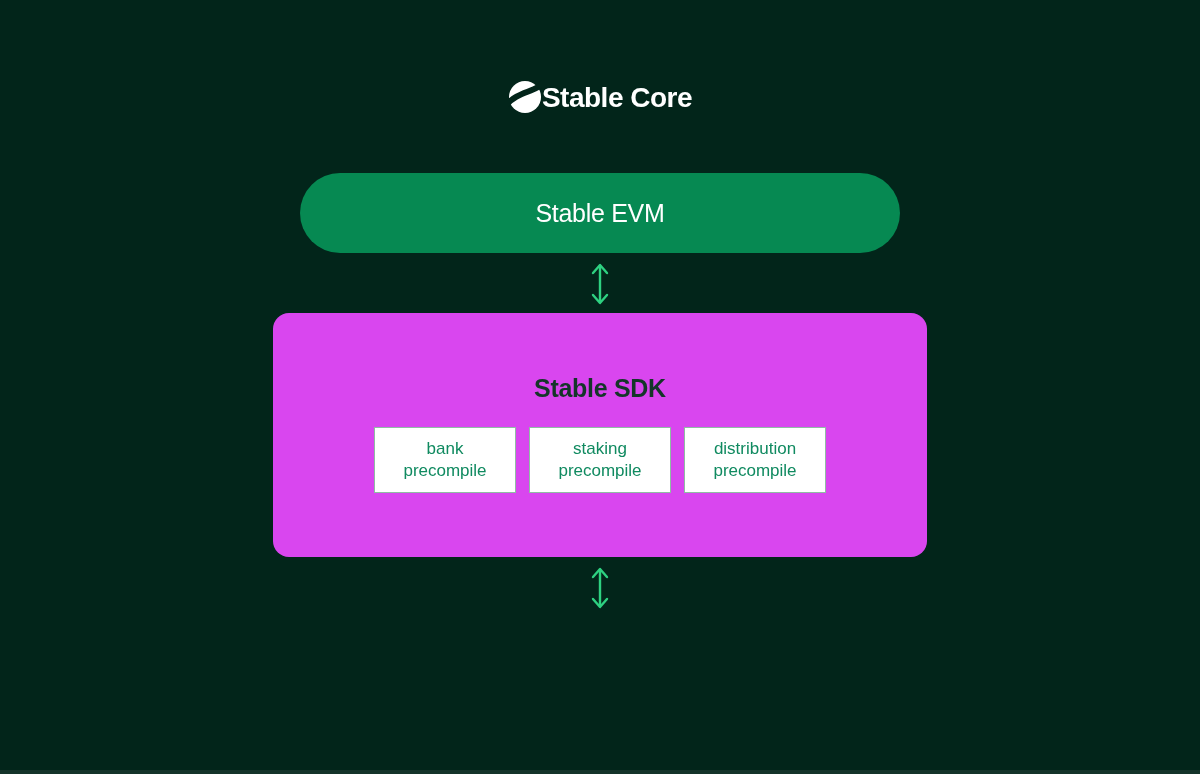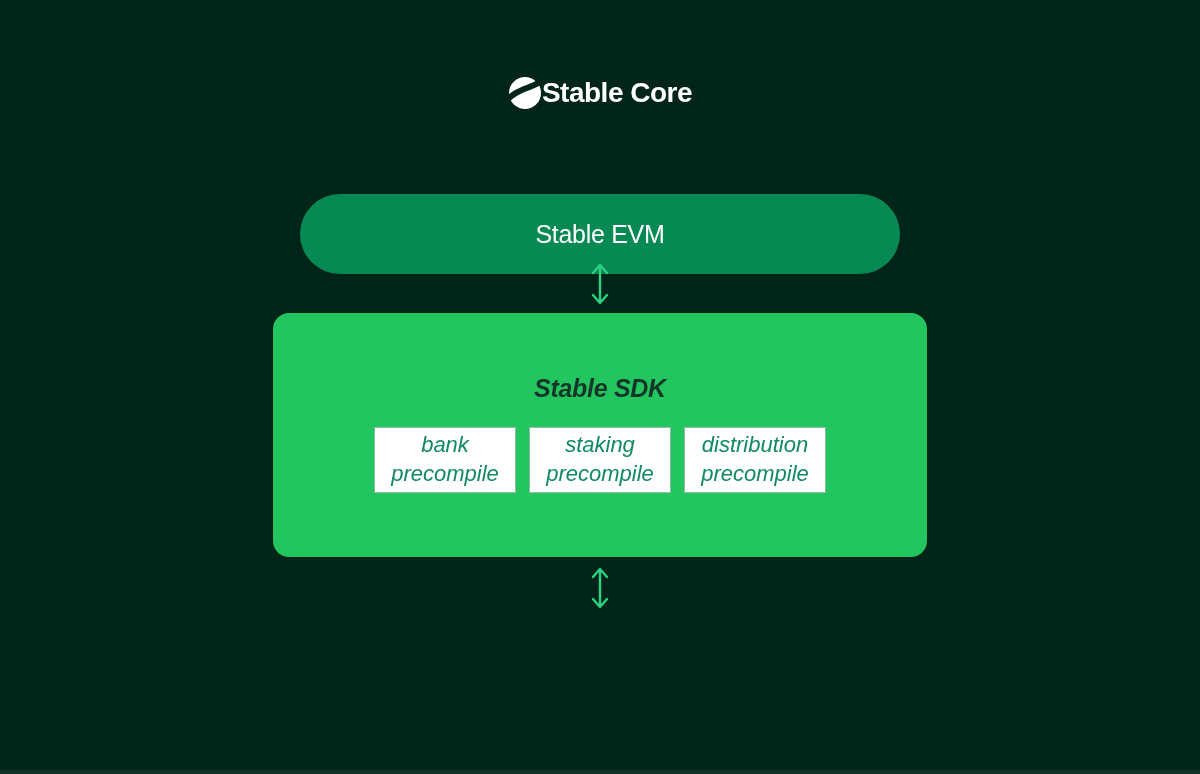--- a/index.html
+++ b/index.html
@@ -17,21 +17,21 @@
   }
 
   
   .header {
     position: absolute;
     top: 72px;
     left: 0;
     width: 100%;
     height: 42px;
     display: flex;
-    align-items: center;
+    align-items: flex-end;
     justify-content: center;
     gap: 0;
   }
   .logo-mark {
     width: 34px;
     height: 34px;
     display: block;
   }
   .header-title {
     color: #ffffff;
@@ -43,21 +43,20 @@
   
   .pill {
     position: absolute;
     display: flex;
     align-items: center;
     justify-content: center;
     color: #ffffff;
     font-size: 25px;
     font-weight: 500;
     letter-spacing: -0.3px;
-    margin-top: 21px;
   }
   .pill-evm {
     left: 300px;
     top: 173px;
     width: 600px;
     height: 80px;
     border-radius: 40px;
     background: #068952;
   }
   .pill-bft {
@@ -83,22 +82,21 @@
   .connector-2 { top: 566px; }
 
   
   .sdk-box {
     position: absolute;
     left: 273px;
     top: 313px;
     width: 654px;
     height: 244px;
     border-radius: 16px;
-    background: #22c55e;
-    font-style: italic;
+    background: #d946ef;
   }
   .sdk-title {
     position: absolute;
     top: 61px;
     left: 0;
     width: 100%;
     text-align: center;
     color: #143629;
     font-size: 25px;
     font-weight: 700;
@@ -116,21 +114,21 @@
   .precompile-box {
     width: 142px;
     height: 66px;
     background: #ffffff;
     border: 1px solid #8fbca4;
     display: flex;
     align-items: center;
     justify-content: flex-start;
     text-align: center;
     color: #108a60;
-    font-size: 22px;
+    font-size: 17px;
     line-height: 1.3;
     padding: 0 14px;
     box-sizing: border-box;
   }
 
   
   .bottom-strip {
     position: absolute;
     left: 0;
     bottom: 0;

